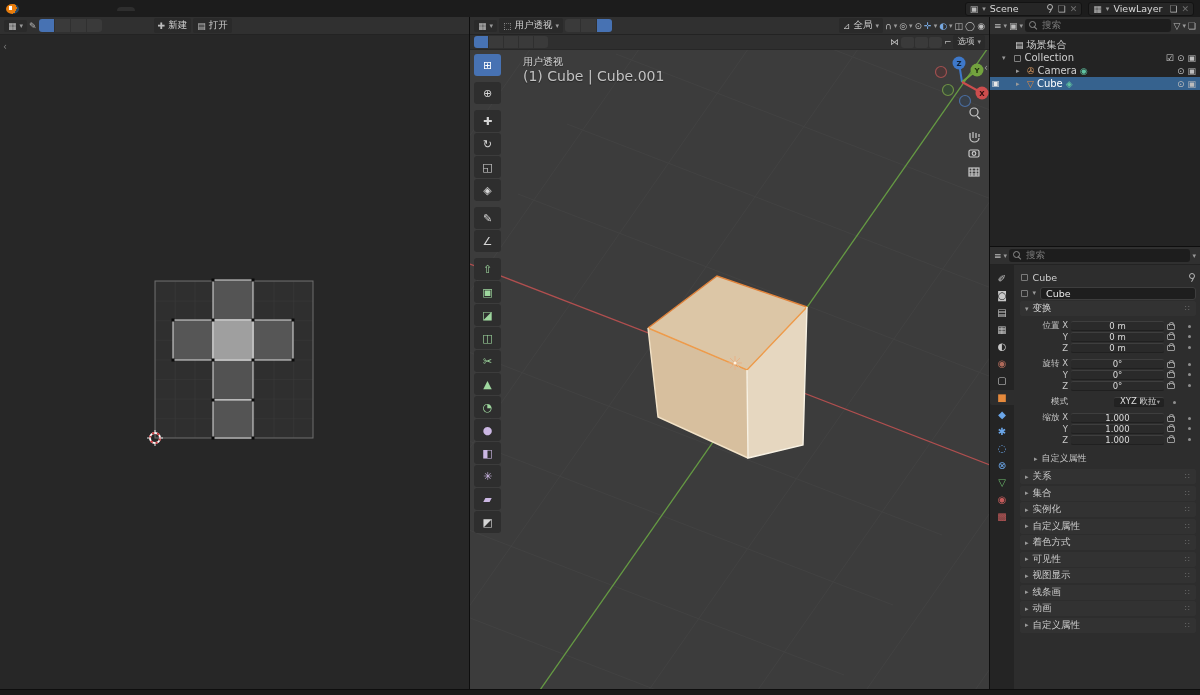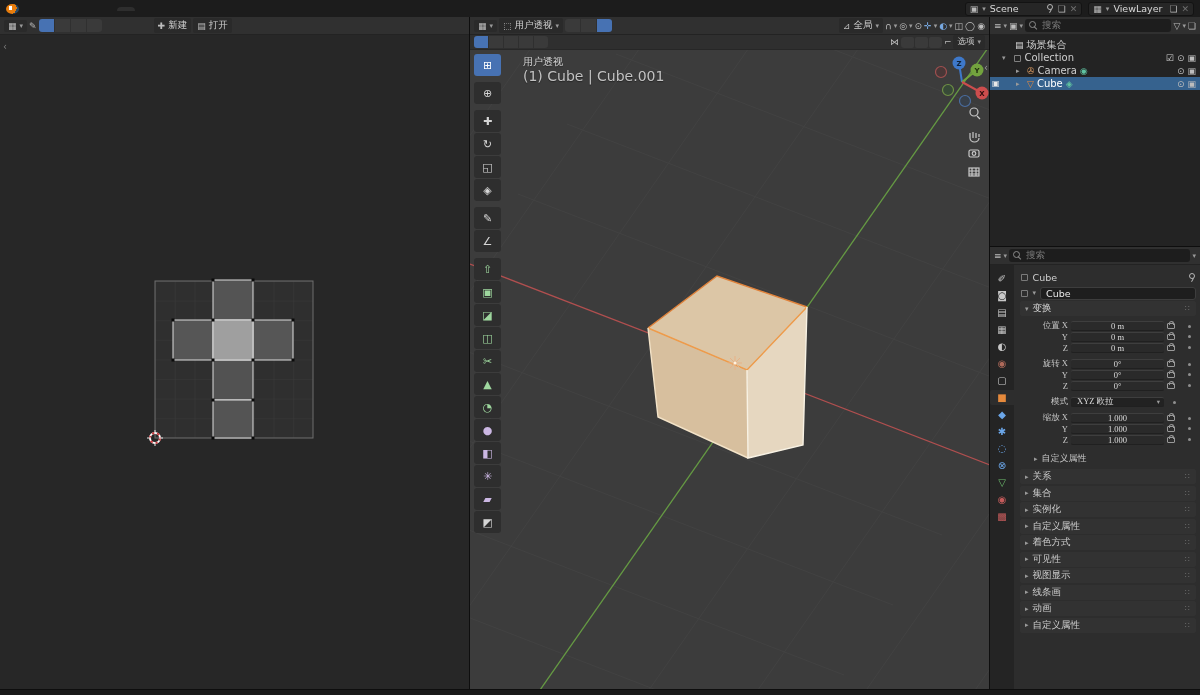--- a/index.html
+++ b/index.html
@@ -84,30 +84,30 @@
   .p-namefield { flex:1; background:#1e1e1e; border:1px solid #3d3d3d; border-radius:3px;
                  height:13px; display:flex; align-items:center; padding:0 5px; color:#e8e8e8; }
   .p-search { flex:1; background:#1d1d1d; border-radius:3px; height:13px;
               display:flex; align-items:center; gap:4px; padding:0 4px; color:#7a7a7a; }
   .p-sechdr { height:15px; background:#323232; border-radius:2px; margin-bottom:1px;
               display:flex; align-items:center; gap:4px; padding:0 5px; color:#d6d6d6; }
   .p-section { height:15px; background:#323232; border-radius:2px; margin-bottom:1.5px;
                display:flex; align-items:center; gap:4px; padding:0 5px; color:#cccccc; }
   .drag { margin-left:auto; color:#6f6f6f; font-size:8px; letter-spacing:1px; }
 
-  .t-rows { padding:3px 0 4px 0;font-family:Liberation Serif, serif; }
+  .t-rows { padding:3px 0 4px 0; }
   .t-row { display:grid; grid-template-columns:48px 1fr 14px 10px; align-items:center;
            height:11px; column-gap:3px; padding-right:2px; }
   .t-row.gap { margin-top:5px; }
   .t-label { text-align:right; color:#c8c8c8; font-size:8.5px; }
   .t-field { background:#2a2a2a; border-top:1px solid #3e3e3e; border-bottom:1px solid #202020;
              border-radius:2px; height:10px; display:flex; align-items:center; justify-content:center;
              color:#dddddd; font-size:8.5px; position:relative; }
   .t-field .t-dd { display:none; }
-  .t-row.dropdown .t-field { background:#222222; justify-content:flex-start; padding-left:6px; }
+  .t-row.dropdown .t-field { background:#222222; justify-content:flex-start; padding-left:6px;margin-left:43px; }
   .t-row.dropdown .t-field .t-dd { display:block; position:absolute; right:4px; font-size:6.5px; color:#9a9a9a; }
   .t-dot { width:3px; height:3px; border-radius:50%; background:#8f8f8f; justify-self:center; }
   .t-delta { display:flex; align-items:center; gap:4px; color:#c6c6c6; padding:3px 0 4px 14px; font-size:9px; }
 
   
   .mag { width:9px; height:9px; position:relative; display:inline-block; flex:none; }
   .mag::before { content:""; position:absolute; left:0; top:0; width:5px; height:5px;
                  border:1px solid #8a8a8a; border-radius:50%; }
   .mag::after { content:""; position:absolute; left:6px; top:5px; width:1px; height:4px;
                 background:#8a8a8a; transform:rotate(-45deg); }

